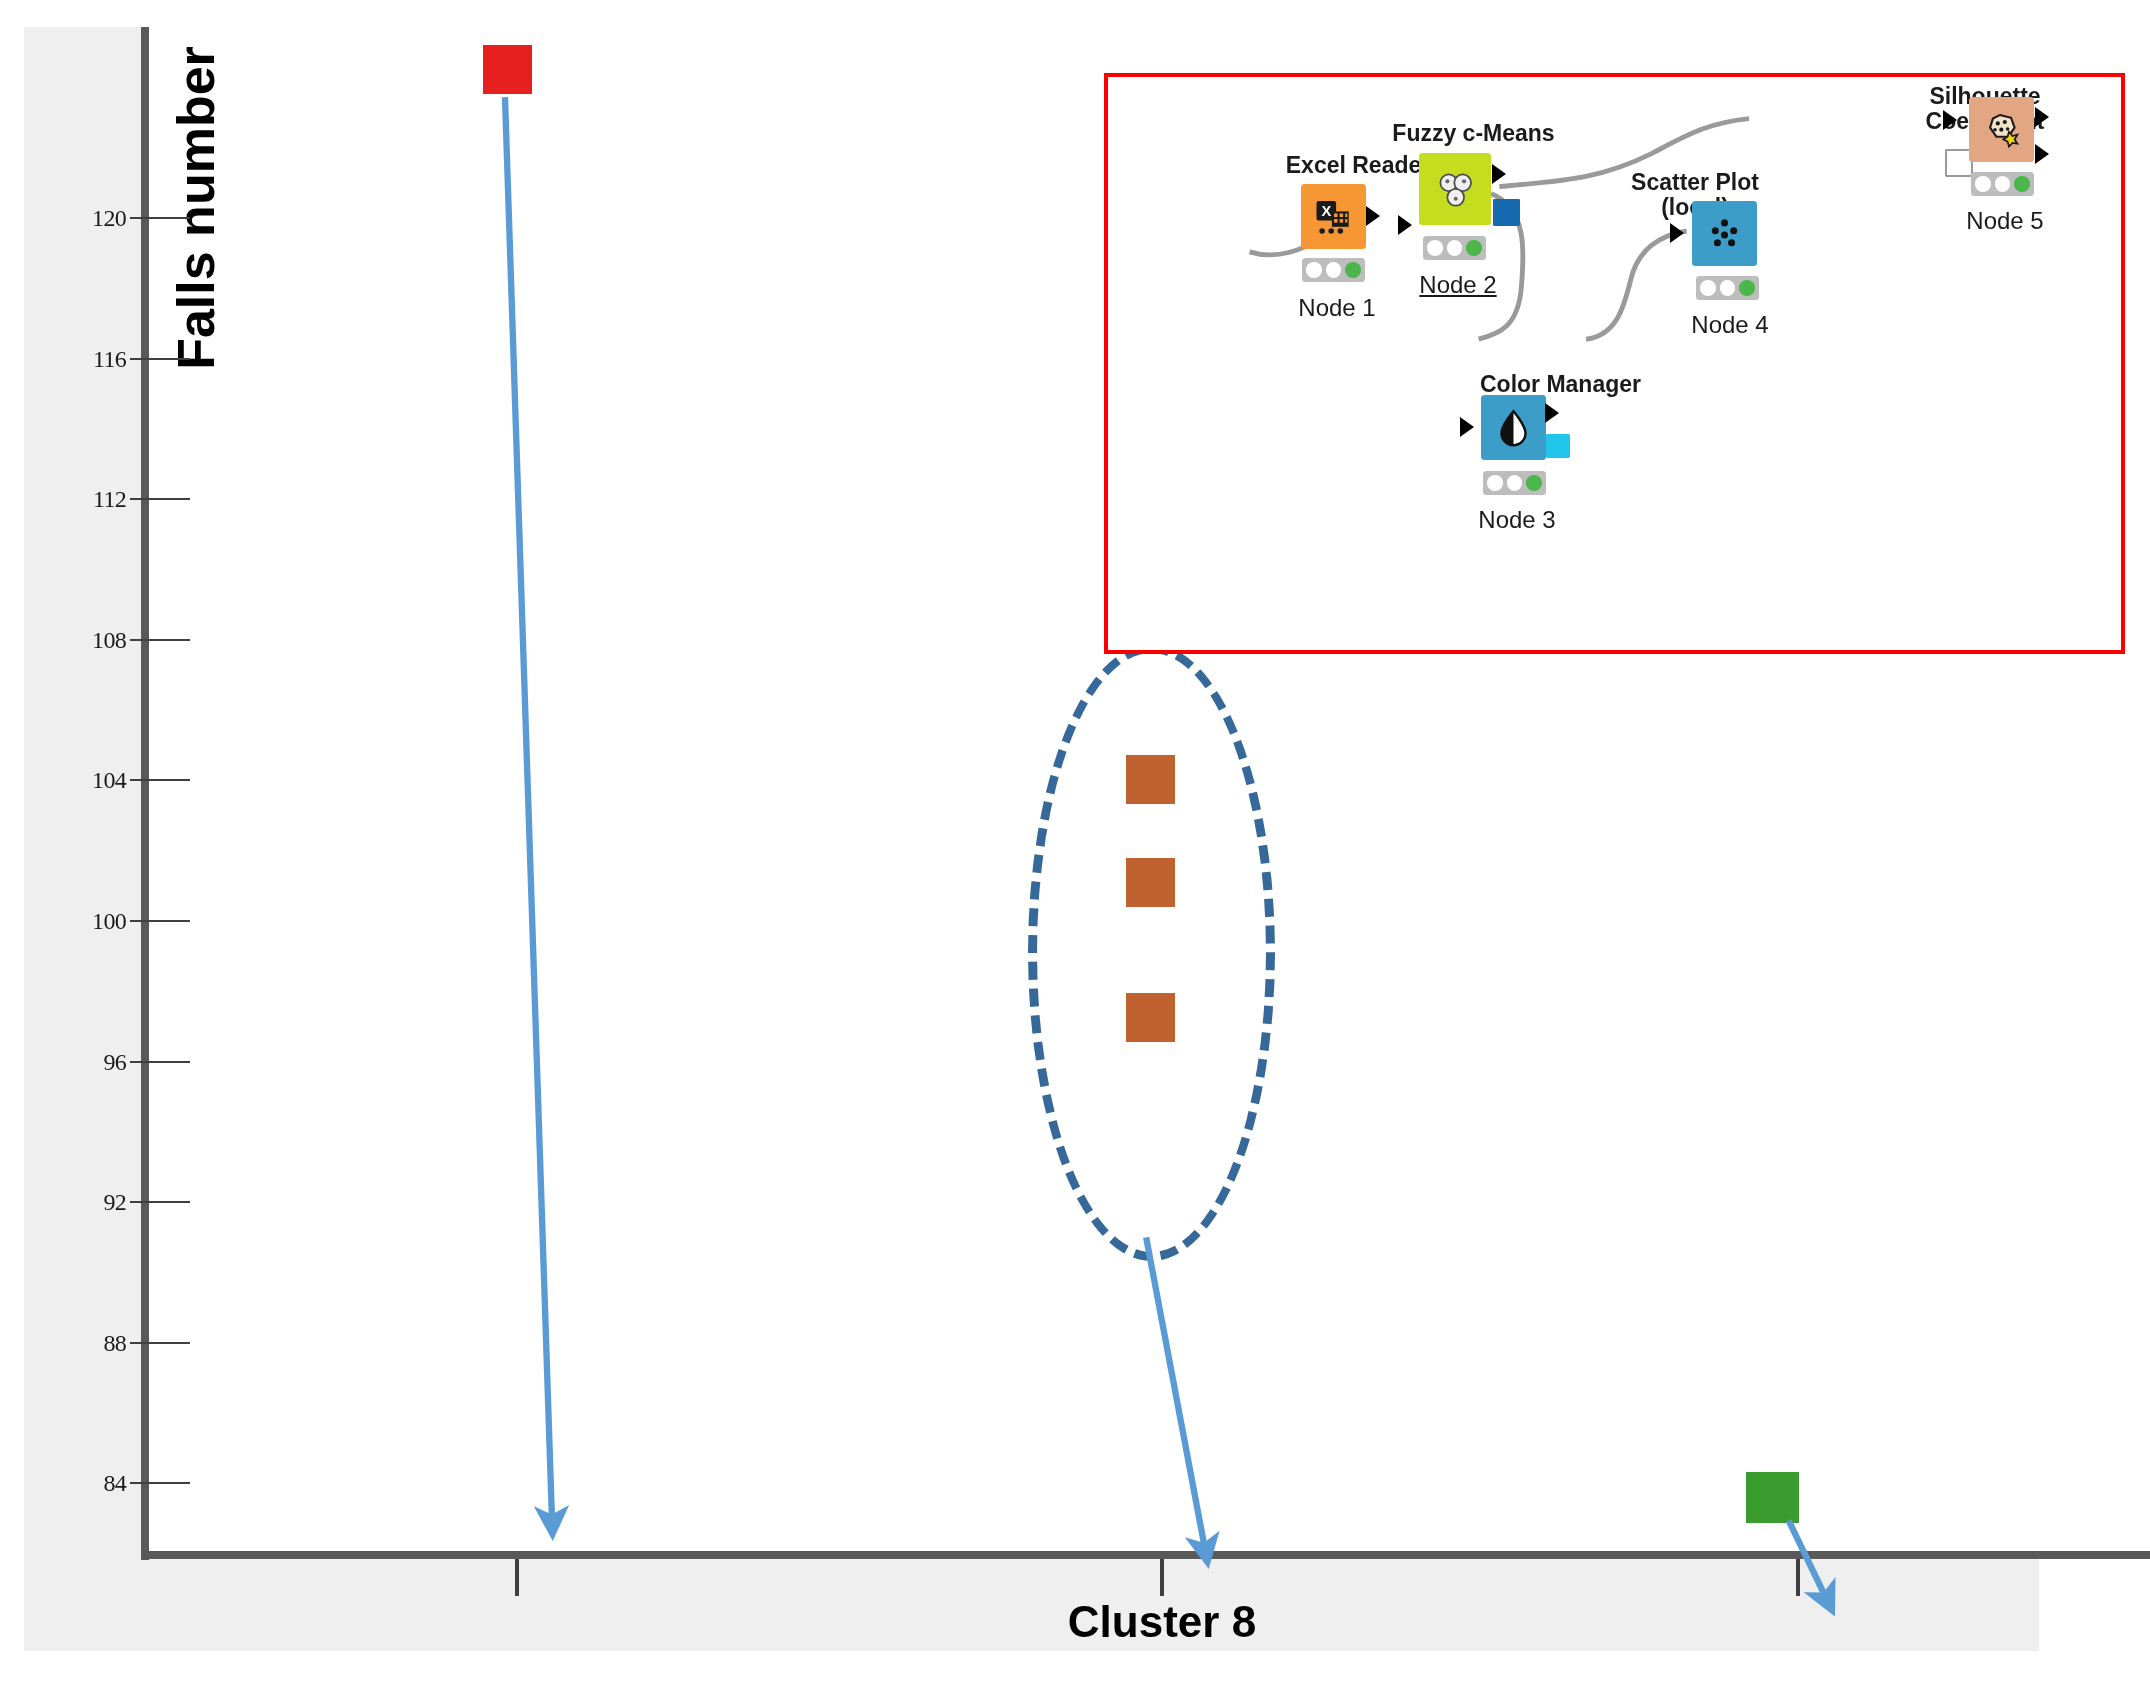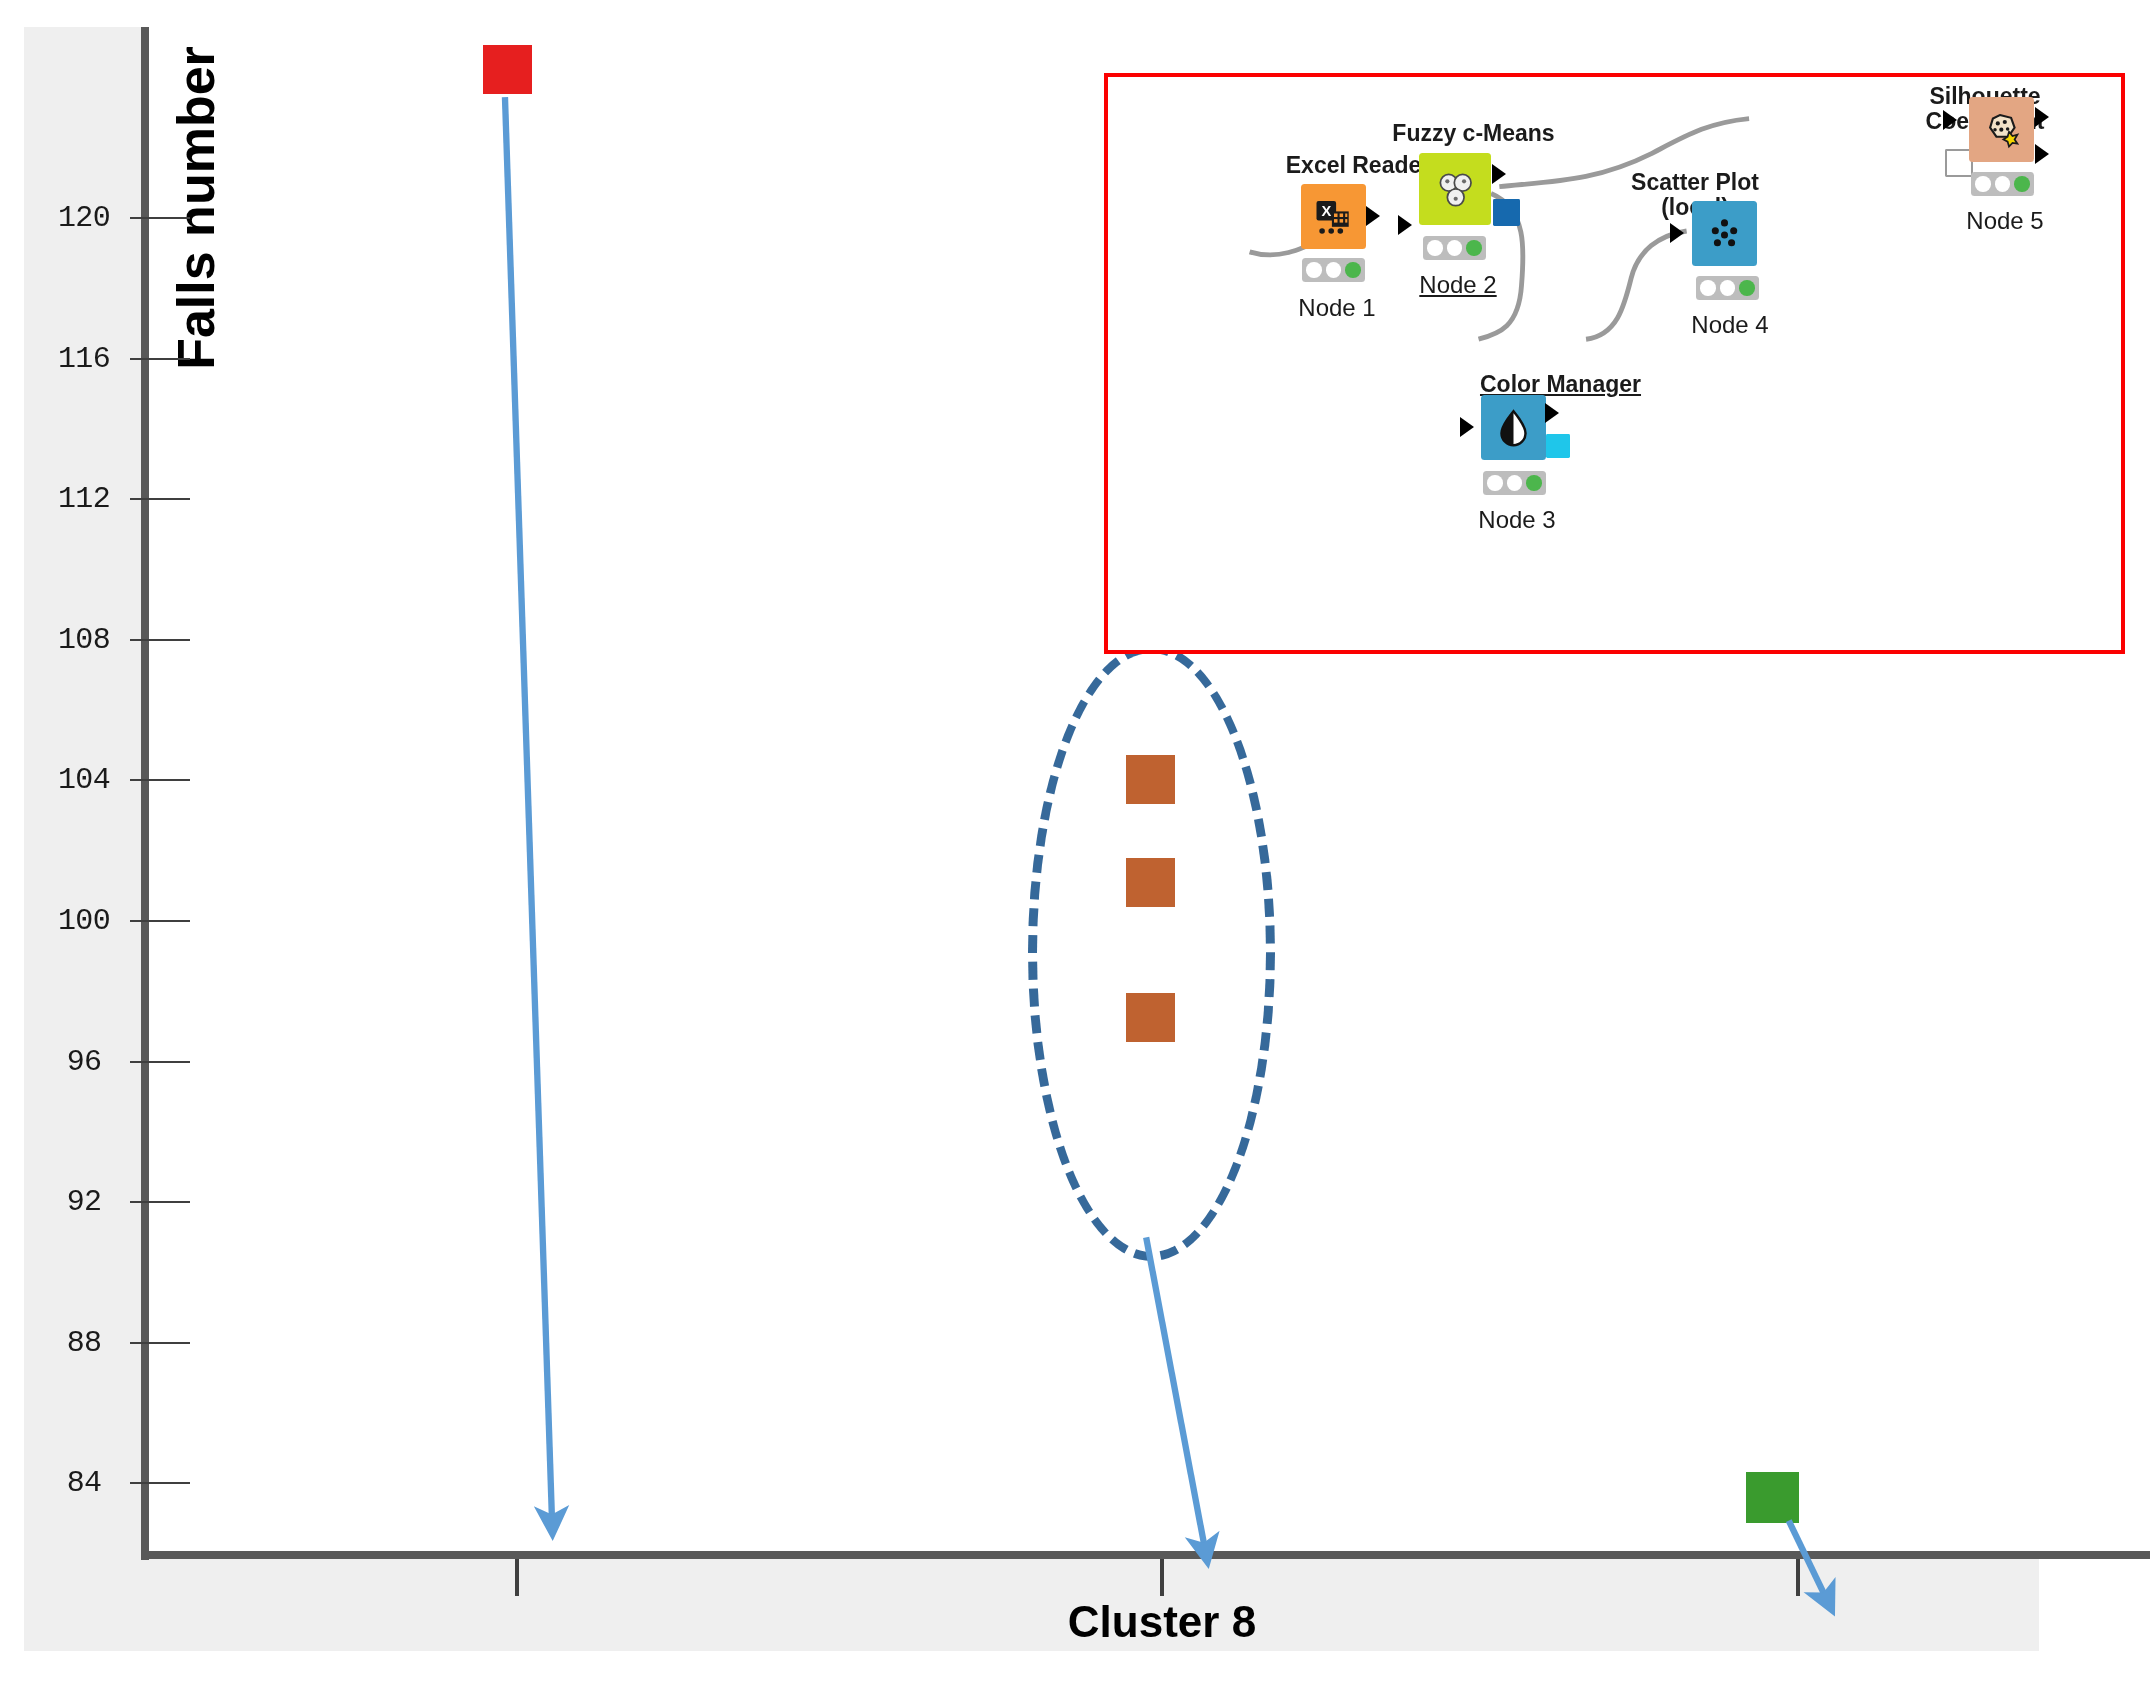--- a/index.html
+++ b/index.html
@@ -12,22 +12,22 @@
                  background:#efefef;}
   #inner-plot-bg{position:absolute;left:148px;top:27px;width:1891px;height:1528px;
                  background:#ffffff;}
 
   #y-axis-line{position:absolute;left:141px;top:27px;width:7.7px;height:1533px;
                background:#595959;}
   #x-axis-line{position:absolute;left:143px;top:1551px;width:2008px;height:8.4px;
                background:#595959;}
 
   .y-tick-row{position:absolute;left:42px;height:28px;display:flex;align-items:center;}
-  .y-tick-label{width:84px;text-align:center;font-size:30px;color:#1a1a1a;
-                letter-spacing:-0.7px;font-family:Liberation Mono, monospace;}
+  .y-tick-label{width:84px;text-align:right;font-size:24px;color:#1a1a1a;
+                letter-spacing:-0.7px;font-family:Liberation Serif, serif;}
   .y-tick-mark{width:60px;height:2.8px;background:#3f3f3f;margin-left:4.2px;}
 
   .x-tick-mark{position:absolute;width:4.2px;height:37px;background:#3f3f3f;top:1559px;}
   .x-tick-label{position:absolute;top:1597px;width:366px;text-align:center;
                 font-size:44px;font-weight:bold;color:#000;}
 
   #y-axis-title{position:absolute;left:-15.5px;top:178px;width:422px;
                 transform:rotate(-90deg);text-align:center;
                 font-size:52px;font-weight:bold;color:#000;letter-spacing:0px;}
 
@@ -192,21 +192,21 @@
   </div>
   <div class="wf-port" style="left:384px;top:87px;"></div>
   <div class="wf-sqport" style="left:385px;top:122px;width:27px;height:27px;background:#1669ae;"></div>
   <div class="wf-status" style="left:315px;top:159px;">
     <i></i>
     <i></i>
     <i class="on"></i>
   </div>
   <div class="wf-label" style="left:276px;top:194px;width:148px;text-decoration:underline;">Node 2</div>
 
-  <div class="wf-title" style="left:347px;top:295px;width:211px;text-decoration:underline;">Color Manager</div>
+  <div class="wf-title" style="left:347px;top:295px;width:211px;">Color Manager</div>
   <div class="wf-port" style="left:352px;top:340px;"></div>
   <div class="wf-icon" style="left:373px;top:318px;width:65px;height:65px;background:#3c9dc8;">
     <svg width="41" height="41" viewBox="0 0 58 58">
       <path d="M29,6 C29,6 46,26 46,37 A17,17 0 0 1 12,37 C12,26 29,6 29,6 Z" fill="#ffffff" stroke="#111111" stroke-width="3.5"></path>
       <path d="M29,6 C29,6 12,26 12,37 A17,17 0 0 0 29,54 Z" fill="#111111"></path>
     </svg>
   </div>
   <div class="wf-port" style="left:437px;top:326px;"></div>
   <div class="wf-sqport" style="left:438px;top:357px;width:24px;height:24px;background:#1fc6ea;"></div>
   <div class="wf-status" style="left:375px;top:394px;">

